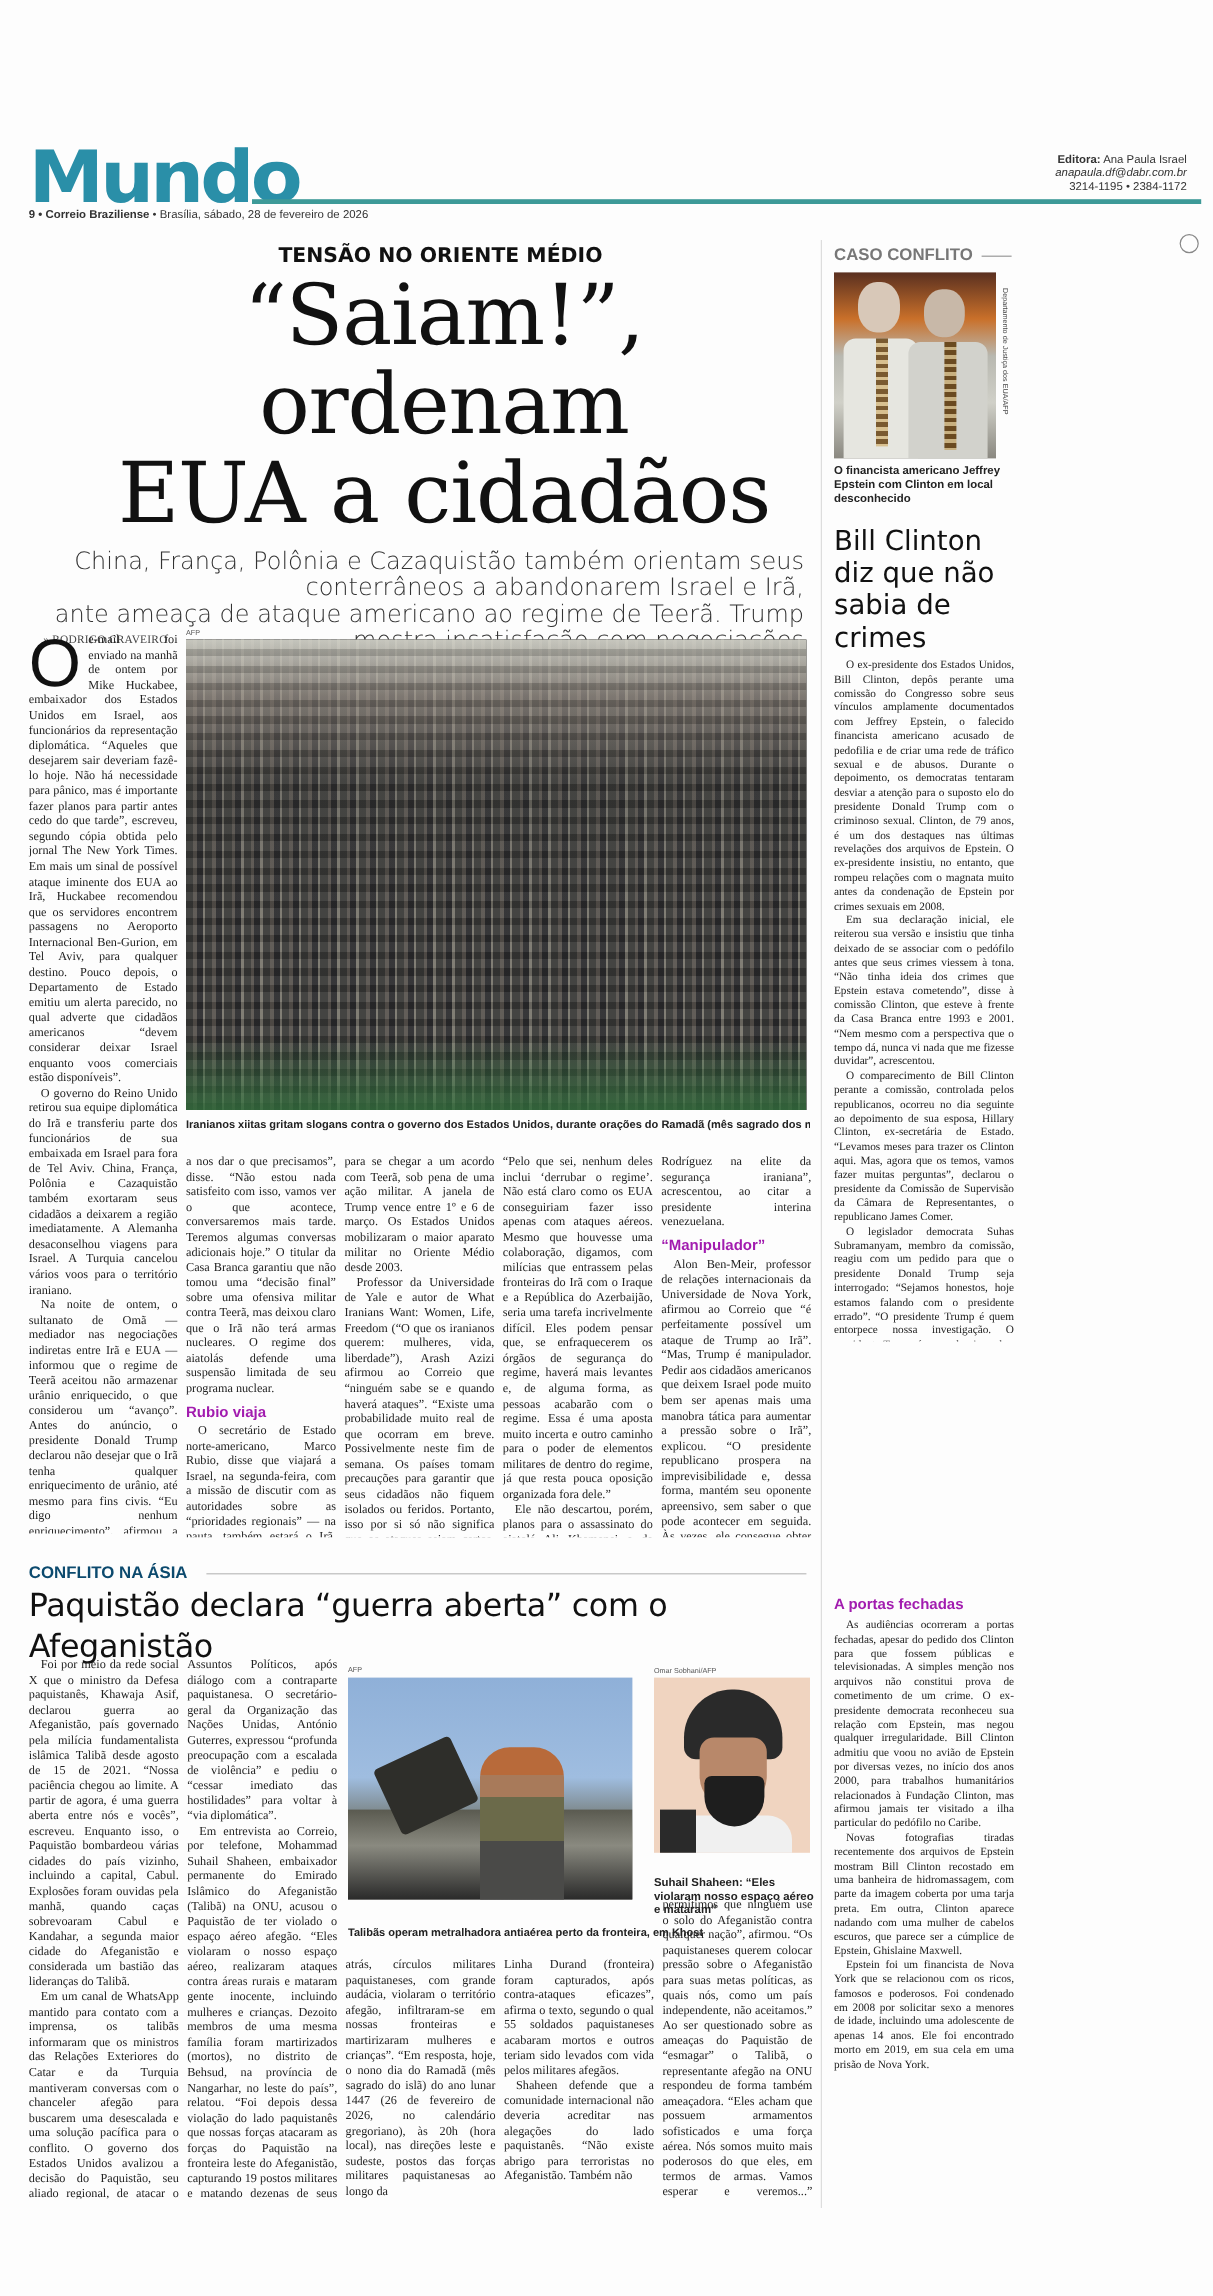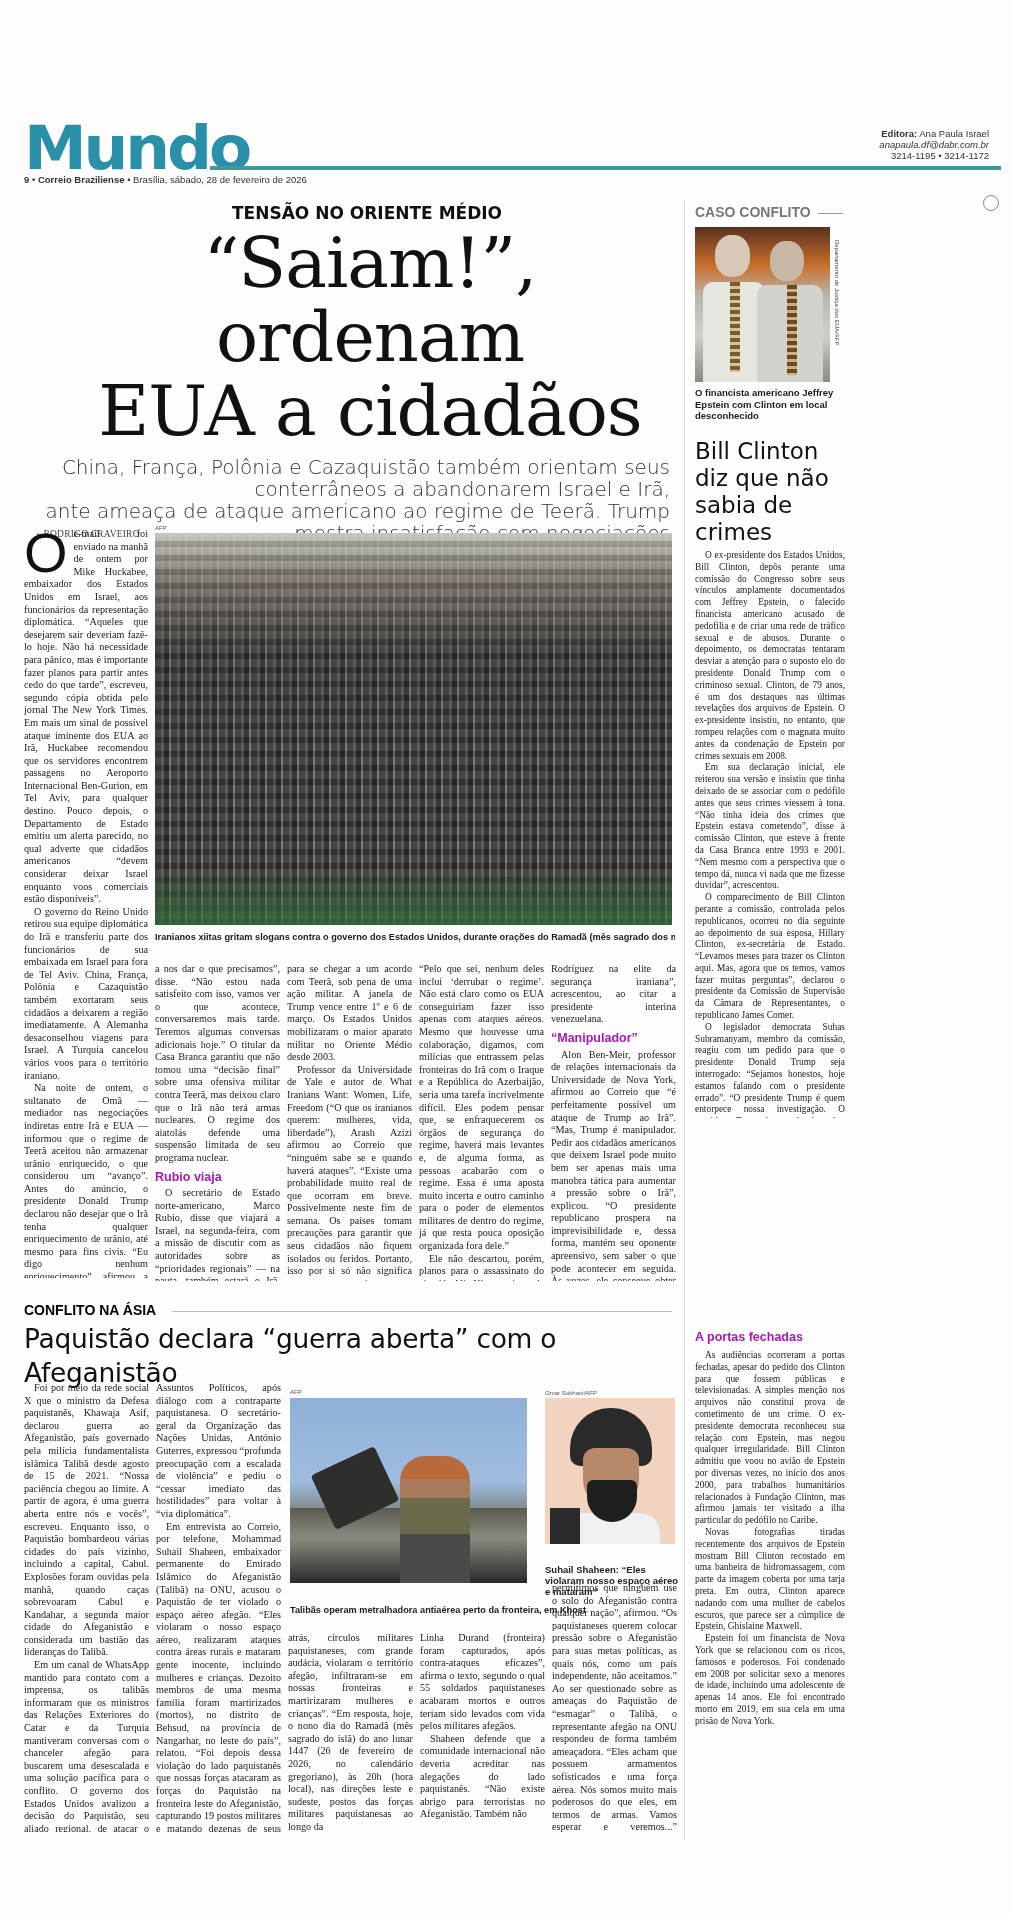--- a/index.html
+++ b/index.html
@@ -50,21 +50,21 @@
   .epstein-photo .h2 { position: absolute; left: 75px; top: 14px; width: 34px; height: 40px; border-radius: 45%; background: #c8b8a8; }
   .epstein-photo .b1 { position: absolute; left: 8px; top: 55px; width: 62px; height: 100px; background: #e6e6e0; border-radius: 10px 10px 0 0; }
   .epstein-photo .b2 { position: absolute; left: 62px; top: 58px; width: 66px; height: 100px; background: #d2d2cc; border-radius: 10px 10px 0 0; }
   .epstein-photo .lei1 { position: absolute; left: 35px; top: 55px; width: 10px; height: 90px; background: repeating-linear-gradient(180deg,#7a5a30 0 4px,#d8c090 4px 7px); }
   .epstein-photo .lei2 { position: absolute; left: 92px; top: 58px; width: 10px; height: 90px; background: repeating-linear-gradient(180deg,#6a4a20 0 4px,#c8b080 4px 7px); }
   .epstein-credit { left: 830px; top: 240px; width: 10px; height: 140px; writing-mode: vertical-rl; font-family: "Liberation Sans", sans-serif; font-size: 6px; color: #444; }
   .side-caption { left: 695px; top: 387px; width: 150px; font-family: "Liberation Sans", sans-serif; font-weight: 700; font-size: 9.5px; line-height: 11.5px; color: #222; }
   .side-headline { left: 695px; top: 438px; width: 150px; font-family: "DejaVu Sans", sans-serif; font-size: 23px; line-height: 27px; color: #111; font-weight: 400; }
 
   
-  .sec2-kicker { left: 24px; top: 1302px; font-family: "Liberation Sans", sans-serif; font-weight: 700; font-size: 14px; color: #000000; }
+  .sec2-kicker { left: 24px; top: 1302px; font-family: "Liberation Sans", sans-serif; font-weight: 700; font-size: 14px; color: #0c4a6e; }
   .sec2-line { left: 172px; top: 1311px; width: 500px; height: 1px; background: #bbb; }
   .sec2-head { left: 24px; top: 1322px; width: 660px; font-family: "DejaVu Sans", sans-serif; font-size: 26.5px; line-height: 34px; color: #111; font-weight: 400; letter-spacing: -0.3px; }
   .taliban-photo { left: 290px; top: 1398px; width: 237px; height: 185px; background: linear-gradient(180deg, #8fb0d8 0%, #9fbde0 45%, #6a6a5a 70%, #3a3a38 100%); overflow: hidden; }
   .taliban-photo .gun { position: absolute; left: 30px; top: 60px; width: 70px; height: 60px; background: #2e2e2a; transform: rotate(-25deg); border-radius: 4px; }
   .taliban-photo .man { position: absolute; left: 110px; top: 58px; width: 70px; height: 130px; background: linear-gradient(180deg, #b86a3a 0 18%, #a87a5a 18% 32%, #6b6a4a 32% 60%, #4a4a48 60%); border-radius: 25px 25px 4px 4px; }
   .taliban-photo .truck { position: absolute; left: 0; top: 110px; width: 237px; height: 75px; background: linear-gradient(180deg, #5a5a50 0%, #8a8a80 40%, #2a2a2a 100%); }
   .shaheen-photo { left: 545px; top: 1398px; width: 130px; height: 146px; background: #f0d4c0; overflow: hidden; }
   .shaheen-photo .turban { position: absolute; left: 25px; top: 10px; width: 82px; height: 58px; background: #2a2a2a; border-radius: 40px 40px 10px 10px; }
   .shaheen-photo .face { position: absolute; left: 38px; top: 50px; width: 56px; height: 60px; background: #b8886a; border-radius: 12px 12px 28px 28px; }
   .shaheen-photo .beard { position: absolute; left: 42px; top: 82px; width: 50px; height: 42px; background: #1e1e1e; border-radius: 6px 6px 25px 25px; }
@@ -74,21 +74,21 @@
   .rule-v { position: absolute; width: 1px; background: #ddd; }
 </style>
 </head>
 <body>
 
 <div class="abs mundo">Mundo</div>
 <div class="abs head-rule"></div>
 <div class="abs editor">
   <div><b>Editora:</b> <span>Ana Paula Israel</span></div>
   <div><i>anapaula.df@dabr.com.br</i></div>
-  <div>3214-1195 • 3214-1172</div>
+  <div>3214-1195 • 2384-1172</div>
 </div>
 <div class="abs globe"></div>
 <div class="abs folio">
   <b>9</b><b> • </b><b>Correio Braziliense</b> • <span>Brasília, sábado, 28 de fevereiro de 2026</span>
 </div>
 
 <div class="abs kicker" style="left:232px;">TENSÃO NO ORIENTE MÉDIO</div>
 <div class="abs headline">
   <div>“Saiam!”, ordenam</div>
   <div>EUA a cidadãos</div>

